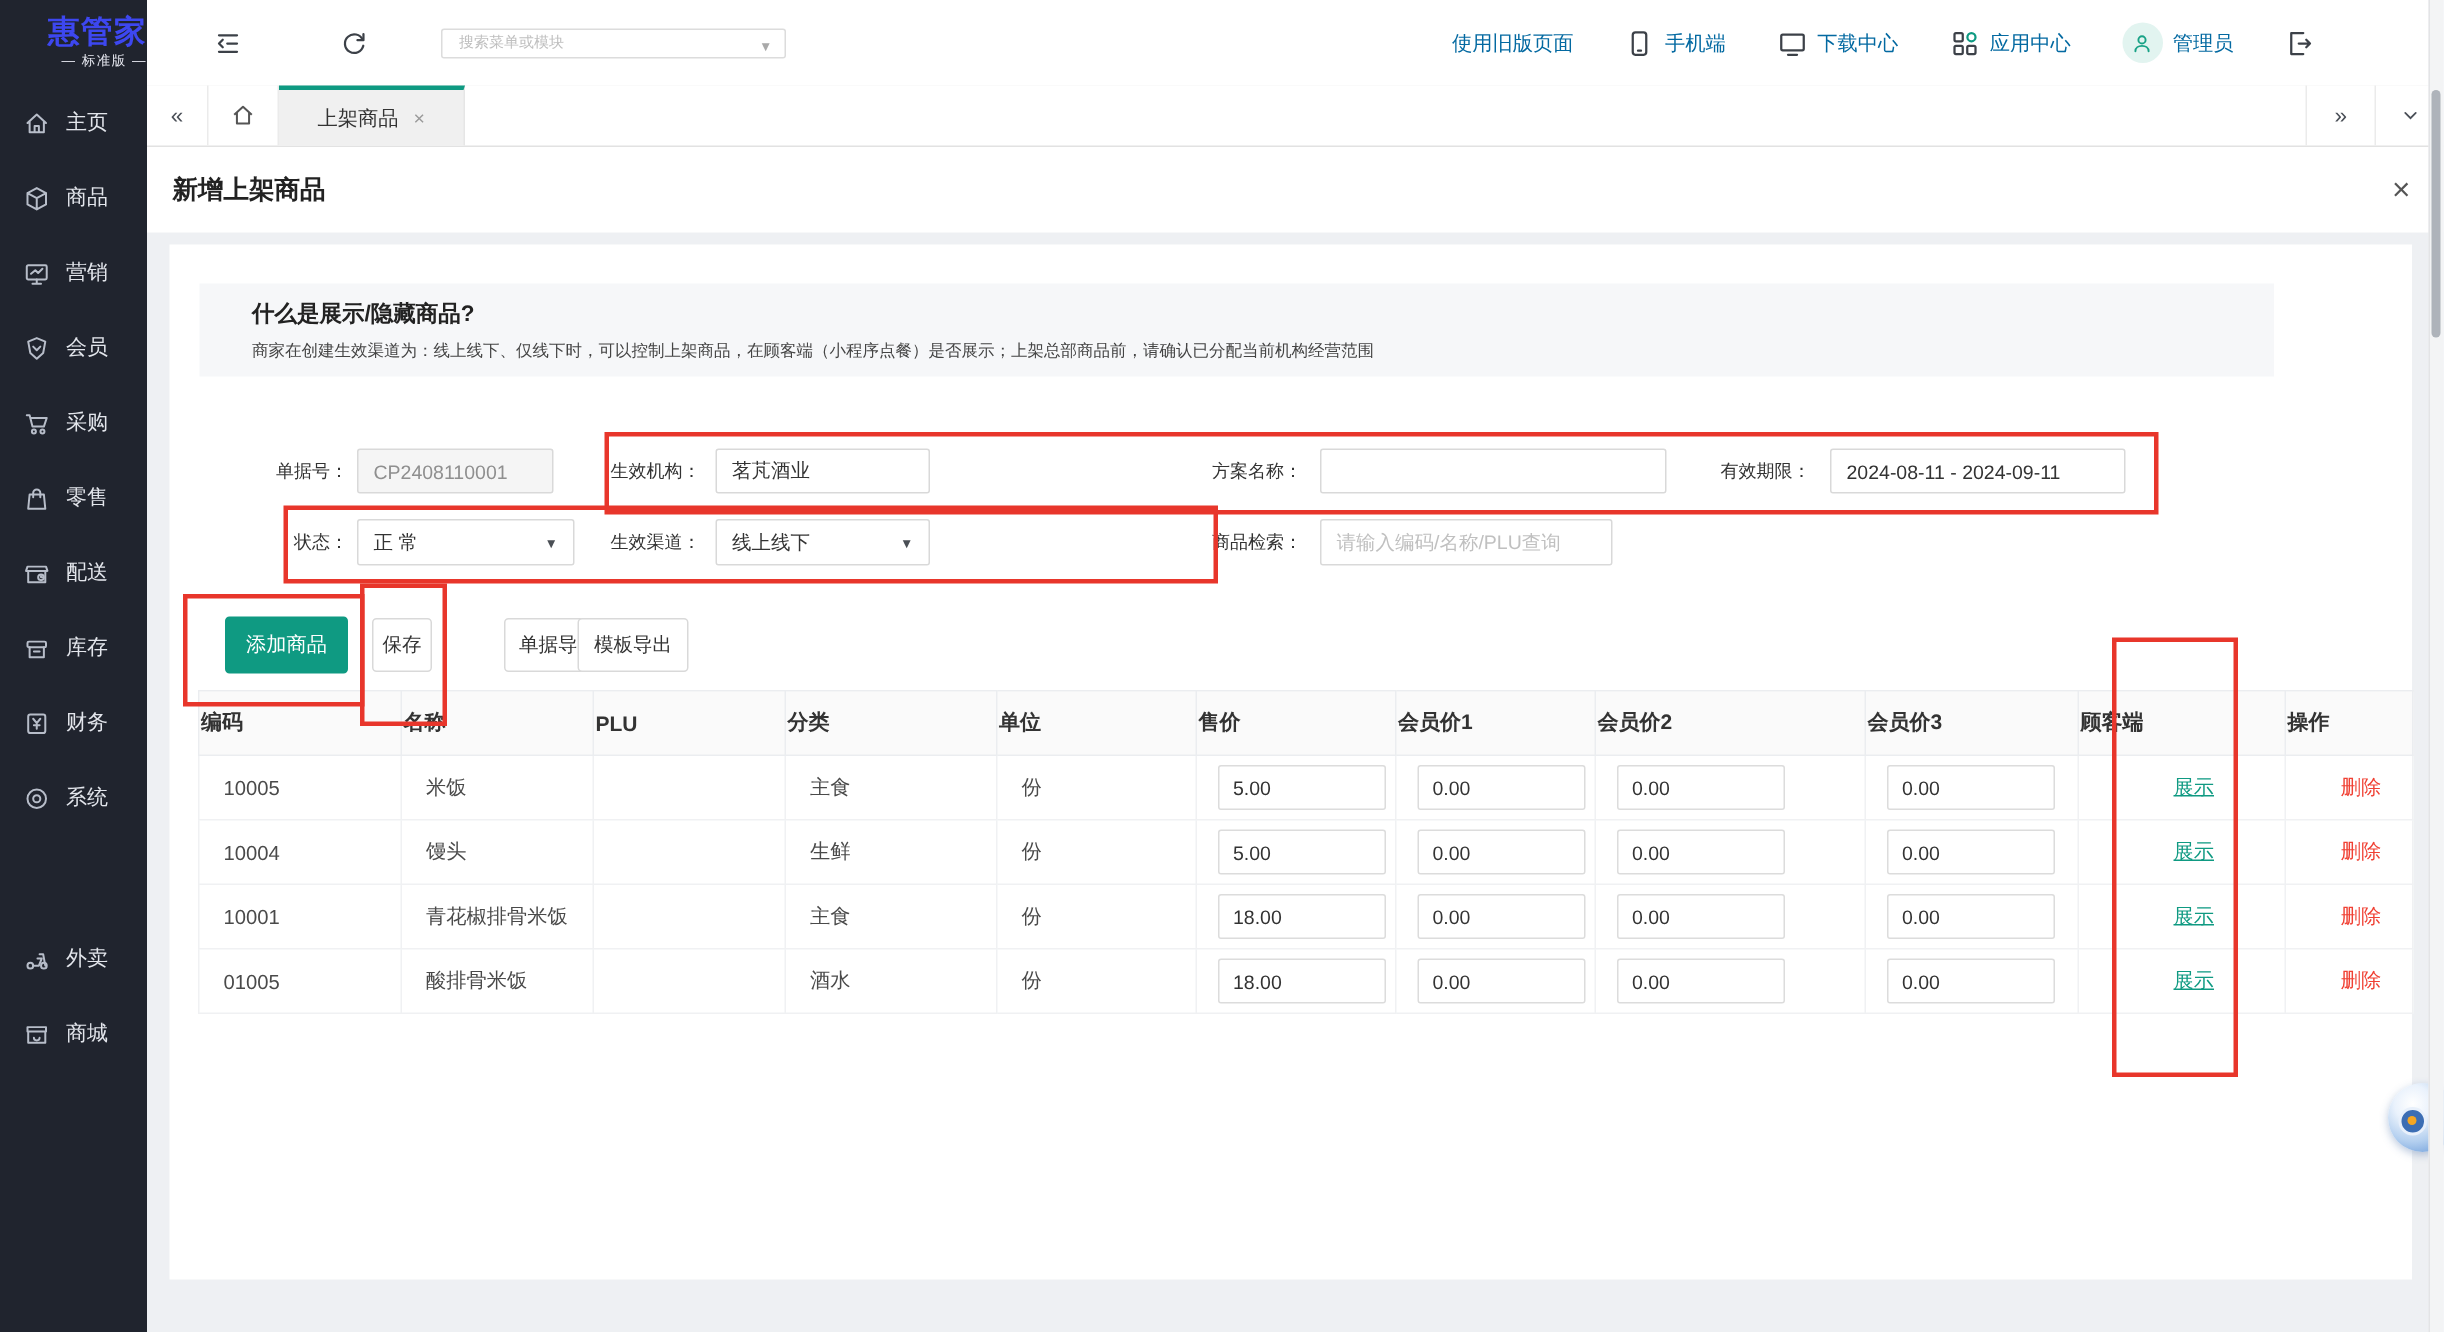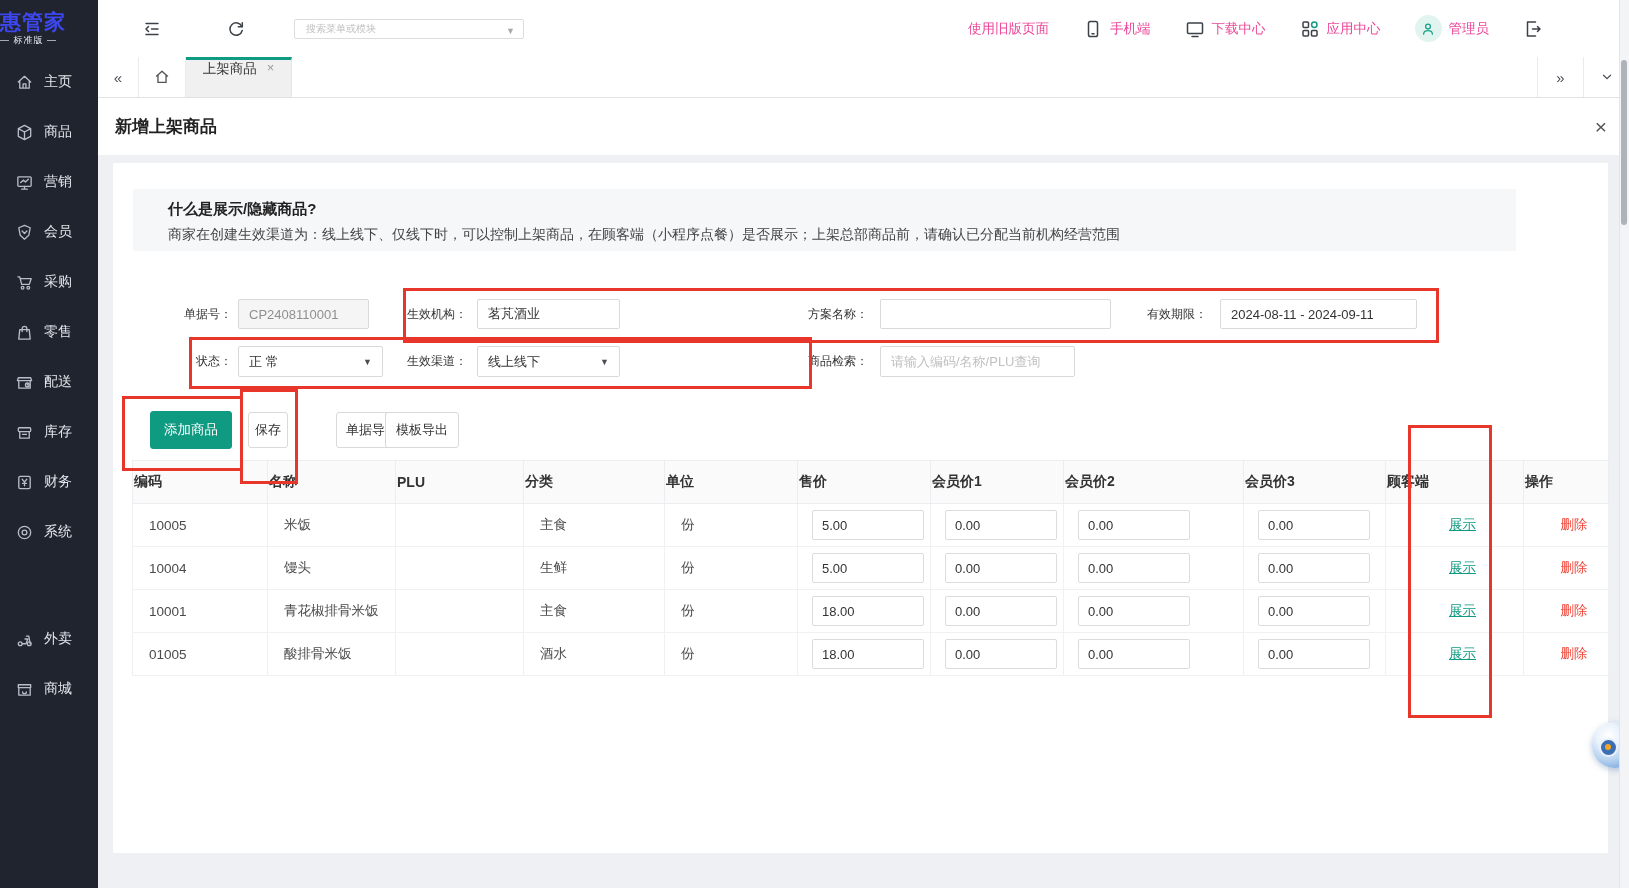--- a/index.html
+++ b/index.html
@@ -1,64 +1,64 @@
 <!DOCTYPE html>
 <html><head>
 <meta charset="utf-8">
 <style>
   html,body{margin:0;padding:0;}
   body{font-family:"Liberation Sans","DejaVu Sans",sans-serif;background:#eef0f3;}
   #stage{position:relative;width:1629px;height:888px;overflow:hidden;background:#eef0f3;}
 
   
   .sidebar{position:absolute;left:0;top:0;width:98px;height:888px;background:#20242e;z-index:5;}
-  .logo{height:57px;display:flex;flex-direction:column;align-items:flex-start;justify-content:center;}
+  .logo{height:57px;display:flex;flex-direction:column;align-items:flex-end;justify-content:center;}
   .logo .brand{font-size:21px;font-weight:800;color:#3d47f0;letter-spacing:1px;line-height:22px;}
   .logo .edition{font-size:9px;color:#e8eaf2;letter-spacing:1px;margin-top:1px;}
   .side-item{height:50px;display:flex;align-items:center;gap:10px;padding-left:15px;color:#e3e6ec;font-size:14px;cursor:pointer;}
   .side-item svg{width:19px;height:19px;stroke:#b7bdc9;fill:none;stroke-width:1.4;stroke-linecap:round;stroke-linejoin:round;flex:0 0 auto;}
   .side-gap{height:57px;}
 
   
   .topbar{position:absolute;left:98px;top:0;width:1531px;height:57px;background:#fff;border-bottom:1px solid #ececec;display:flex;align-items:center;z-index:4;}
   .tb-icon{width:20px;height:20px;stroke:#3c4148;fill:none;stroke-width:1.5;stroke-linecap:round;stroke-linejoin:round;}
   .tb-btn{display:flex;align-items:center;justify-content:center;cursor:pointer;}
   .tb-collapse{margin-left:44px;}
   .tb-refresh{margin-left:64px;}
   .tb-searchwrap{position:relative;margin-left:48px;}
   .tb-search{width:230px;height:20px;border:1px solid #dcdcdc;border-radius:2px;box-sizing:border-box;padding:0 26px 0 11px;font-size:10px;color:#333;background:#fff;}
   .tb-search::placeholder{color:#bfbfbf;}
   .tb-caret{position:absolute;right:9px;top:8px;font-size:9px;color:#a9a9a9;pointer-events:none;}
-  .tb-right{margin-left:auto;display:flex;align-items:center;gap:34px;padding-right:86px;font-size:13.5px;color:#ec4899;}
+  .tb-right{margin-left:auto;display:flex;align-items:center;gap:34px;padding-right:86px;font-size:13.5px;color:#0369a1;}
   .tb-item{display:flex;align-items:center;gap:7px;cursor:pointer;white-space:nowrap;}
   .avatar{width:27px;height:27px;border-radius:50%;background:#e2f4f0;display:flex;align-items:center;justify-content:center;}
   .avatar svg{width:16px;height:16px;stroke:#18a286;fill:none;stroke-width:1.6;stroke-linecap:round;}
 
   
   .tabbar{position:absolute;left:98px;top:57px;width:1531px;height:40px;background:#fff;border-bottom:1px solid #e2e2e2;display:flex;align-items:stretch;z-index:4;}
   .tab-sq{display:flex;align-items:center;justify-content:center;border-right:1px solid #ebebeb;color:#4a4f57;cursor:pointer;}
   .tab-back{width:40px;font-size:15px;}
   .tab-home{width:46px;}
   .tab-home svg{width:18px;height:18px;stroke:#555;fill:none;stroke-width:1.5;stroke-linejoin:round;}
-  .tab-active{width:106px;background:#f0f0f0;border-top:3px solid #0f9a82;display:flex;align-items:flex-start;justify-content:center;gap:10px;font-size:13.5px;color:#333;border-right:1px solid #e6e6e6;box-sizing:border-box;cursor:pointer;}
+  .tab-active{width:124px;background:#f0f0f0;border-top:3px solid #0f9a82;display:flex;align-items:center;justify-content:center;gap:10px;font-size:13.5px;color:#333;border-right:1px solid #e6e6e6;box-sizing:border-box;cursor:pointer;}
   .tab-x{color:#9a9a9a;font-size:13px;cursor:pointer;}
   .tab-spacer{flex:1;}
   .tab-fwd,.tab-drop{width:45px;border-left:1px solid #ebebeb;border-right:none;font-size:15px;}
   .tab-drop svg{width:14px;height:14px;stroke:#4a4f57;fill:none;stroke-width:1.7;stroke-linecap:round;}
 
   
   .titlestrip{position:absolute;left:98px;top:97px;width:1531px;height:58px;background:#fff;display:flex;align-items:center;padding:0 22px 0 17px;box-sizing:border-box;z-index:2;}
   .page-title{font-size:17px;font-weight:bold;color:#222;}
   .page-close{margin-left:auto;font-size:21px;color:#555;cursor:pointer;line-height:1;}
 
   
   .card{position:absolute;left:113px;top:163px;width:1495px;height:690px;background:#fff;z-index:2;}
   .notice{position:absolute;left:20px;top:26px;width:1383px;height:62px;background:#f6f7f9;box-sizing:border-box;padding:11px 0 0 35px;}
   .notice-title{font-size:15px;font-weight:bold;color:#222;}
-  .notice-body{font-size:14px;color:#444;margin-top:7px;}
+  .notice-body{font-size:11px;color:#444;margin-top:7px;}
 
   .lbl{position:absolute;width:112px;font-size:12px;color:#333;text-align:right;line-height:30px;}
   .ipt{position:absolute;height:30px;border:1px solid #d9d9d9;border-radius:2px;box-sizing:border-box;font-size:13px;color:#333;padding:0 10px;background:#fff;font-family:inherit;}
   .ipt::placeholder{color:#c0c0c0;}
   .ipt.disabled{background:#f5f5f5;color:#8f8f8f;}
   .sel{position:absolute;height:31px;border:1px solid #d9d9d9;border-radius:2px;box-sizing:border-box;font-size:13px;color:#333;padding:0 10px;background:#fff;display:flex;align-items:center;justify-content:space-between;cursor:pointer;}
   .sel .caret{font-size:9px;color:#4a4f55;}
 
   .btn{position:absolute;box-sizing:border-box;border:1px solid #d9d9d9;border-radius:3px;background:#fff;font-size:13px;color:#333;display:flex;align-items:center;justify-content:center;cursor:pointer;font-family:inherit;}
   .btn-primary{background:#0f9a82;border-color:#0f9a82;color:#fff;font-size:13.5px;}

